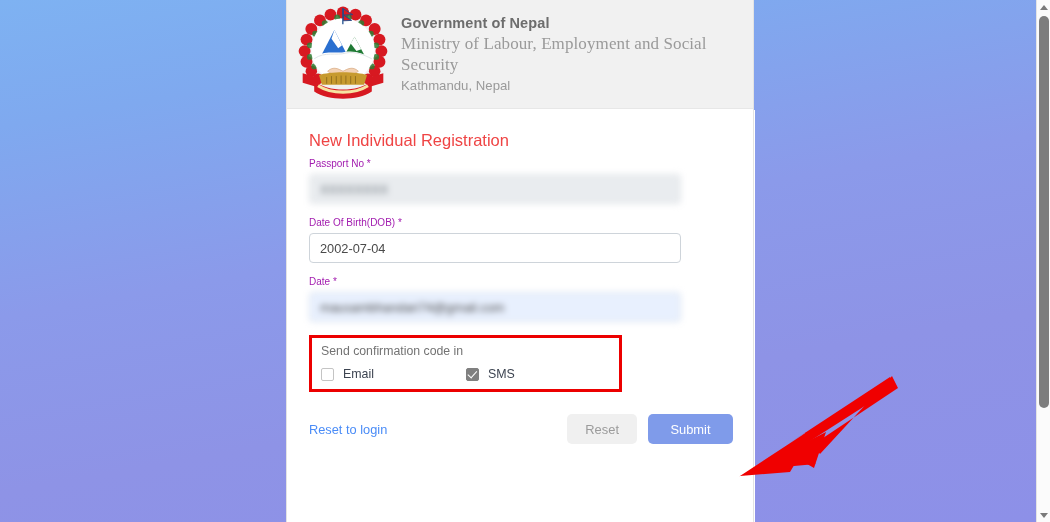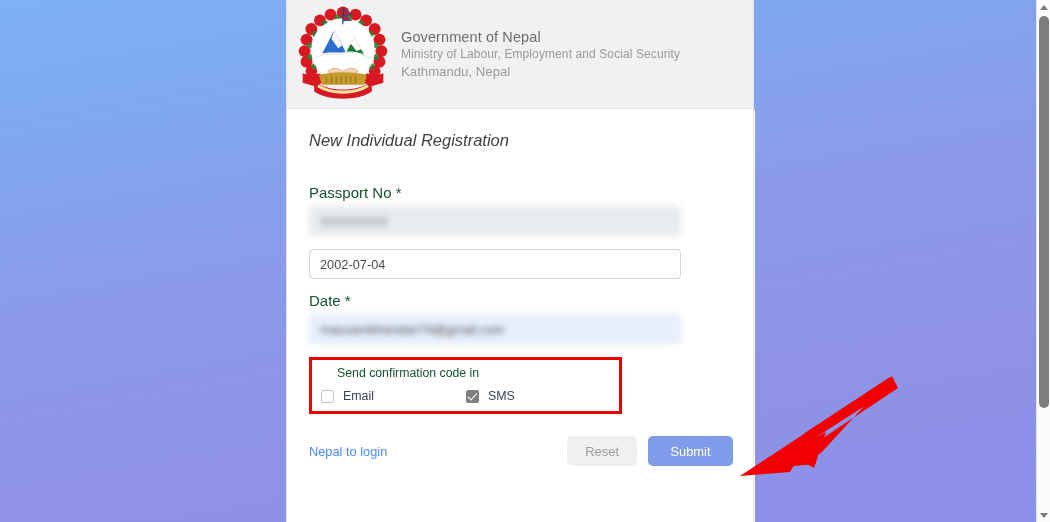--- a/index.html
+++ b/index.html
@@ -61,49 +61,48 @@
     border-bottom: 1px solid #e7e7e7;
   }
   .emblem {
     width: 96px;
     height: 100px;
     flex: 0 0 96px;
     position: relative;
   }
   .org-text { padding-left: 10px; line-height: 1.25; }
   .org-l1 {
-    font-size: 14.5px; font-weight: normal; color: #6d6d6d;
+    font-size: 14.5px; font-weight: bold; color: #6d6d6d;
     letter-spacing: .1px;
   }
   .org-l2 {
-    font-size: 12px; color: #9a9a9a; letter-spacing: .1px; margin-top: 1px;
+    font-size: 17px; color: #9a9a9a; letter-spacing: .1px; margin-top: 1px; font-family: Liberation Serif, serif;
   }
   .org-l3 {
     font-size: 16.3px; font-weight: bold; color: #6d6d6d;
     letter-spacing: .1px; margin-top: 1px;
   }
   .org-l4 {
     font-size: 13.2px; color: #9a9a9a; margin-top: 2px;
   }
 
   
   .card-body { padding: 22px 22px 0 22px; position: relative; }
 
   .form-title {
     font-size: 16.5px;
-    color: #404040;
+    color: #ef4444;
     font-weight: normal;
-    margin-bottom: 34px;
-    font-style: italic;
+    margin-bottom: 8px;
   }
 
   .field { margin-bottom: 13px; }
   .field-label {
-    font-size: 15px;
-    color: #14532d;
+    font-size: 10px;
+    color: #a21caf;
     margin-bottom: 5px;
     display: block;
   }
   .ctrl {
     width: 372px;
     height: 30px;
     border: 1px solid #ced4da;
     border-radius: 4px;
     font-size: 12.8px;
     color: #4a4a4a;
@@ -129,23 +128,22 @@
   .confirm-wrap {
     position: relative;
     margin-top: 12px;
     width: 313px;
     border: 3px solid #ec0000;
     padding: 6px 9px 8px 9px;
     background: #ffffff;
   }
   .confirm-title {
     font-size: 12.3px;
-    color: #14532d;
+    color: #737373;
     margin-bottom: 9px;
-    margin-left: 16px;
   }
   .checks {
     display: flex;
     align-items: center;
   }
   .chk-item { display: flex; align-items: center; }
   .chk-item.sms { margin-left: 92px; }
   .box {
     width: 13px; height: 13px;
     border: 1px solid #c4c4c4;
@@ -344,20 +342,21 @@
     <div class="card-body">
 
       <div class="form-title">New Individual Registration</div>
 
       <div class="field">
         <label class="field-label">Passport No *</label>
         <input class="ctrl disabled blurred" type="text" disabled="" value="XXXXXXXX" style="">
       </div>
 
       <div class="field">
+        <label class="field-label">Date Of Birth(DOB) *</label>
         <input class="ctrl" type="text" value="2002-07-04" style="">
       </div>
 
       <div class="field">
         <label class="field-label">Date *</label>
         <input class="ctrl autofill blurred" type="text" value="mausambhandari74@gmail.com" style="">
       </div>
 
 
       <div class="confirm-wrap">
@@ -368,21 +367,21 @@
             <span class="chk-label">Email</span>
           </div>
           <div class="chk-item sms">
             <span class="box checked"></span>
             <span class="chk-label">SMS</span>
           </div>
         </div>
       </div>
 
       <div class="actions">
-        <a class="back-link">Nepal to login</a>
+        <a class="back-link">Reset to login</a>
         <span class="spacer"></span>
         <button class="btn btn-reset">Reset</button>
         <button class="btn btn-submit">Submit</button>
       </div>
 
     </div>
   </div>
 
   <div id="arrow">
     <svg viewBox="0 0 190 140" width="190" height="140" xmlns="http://www.w3.org/2000/svg">

